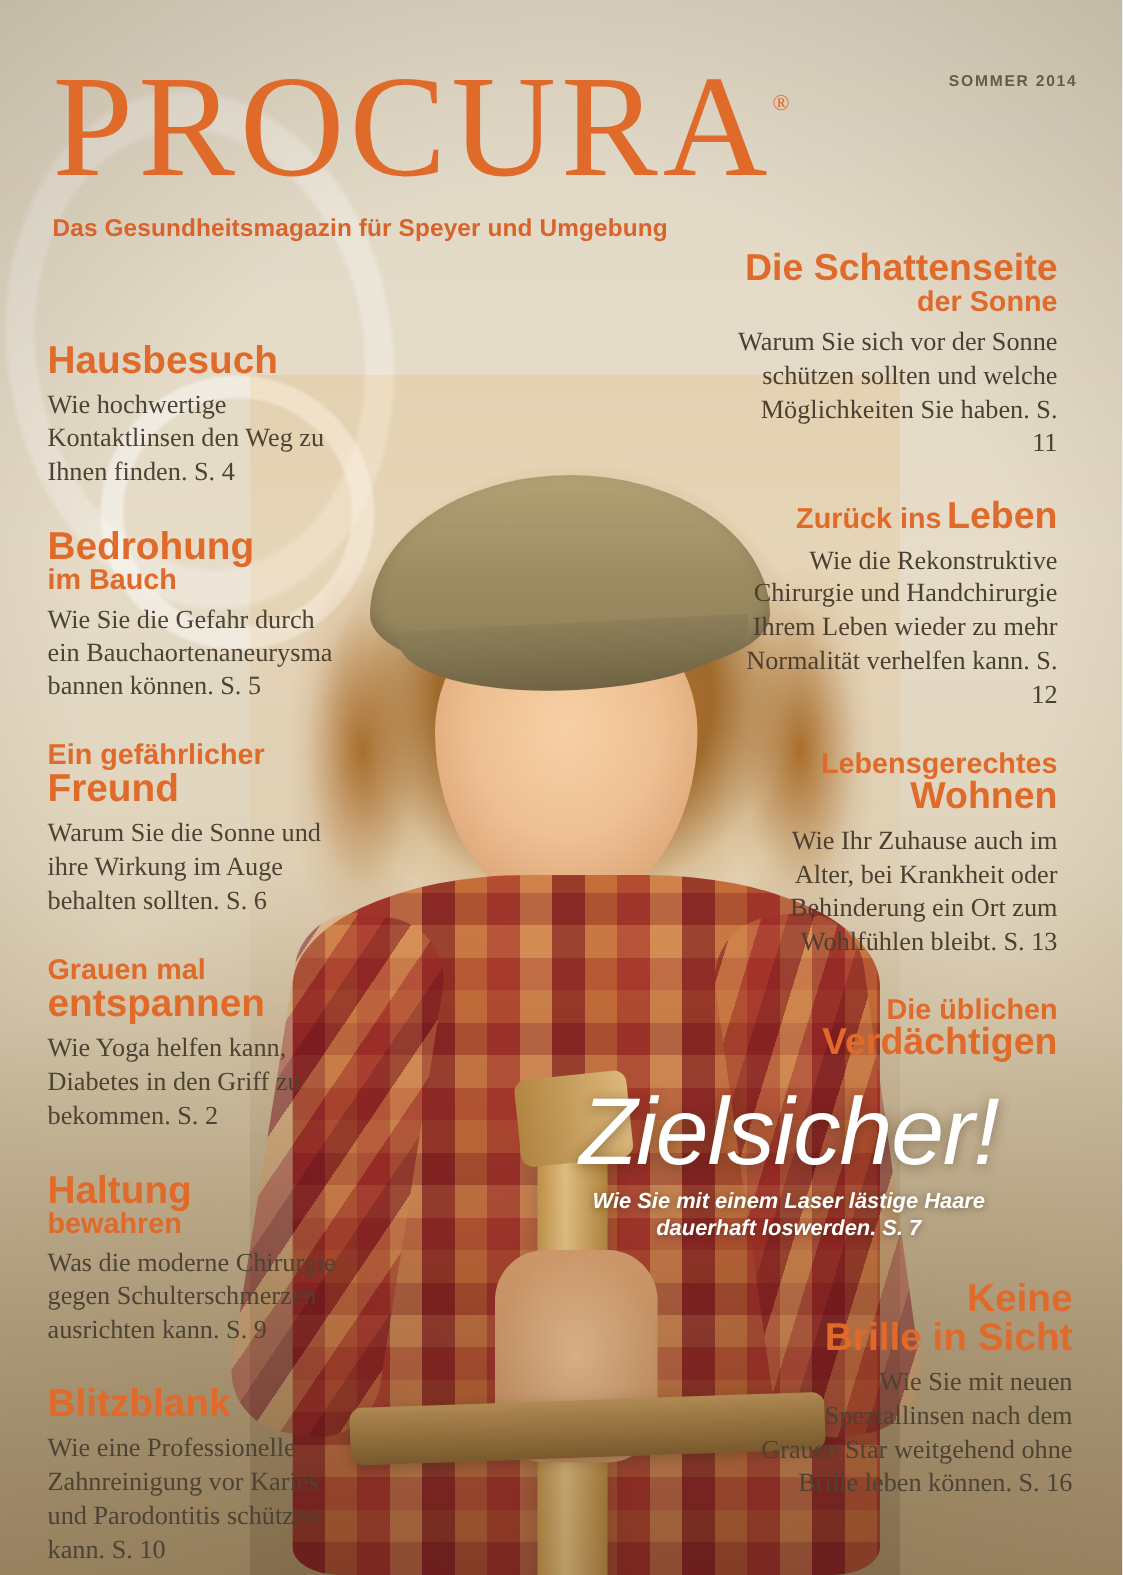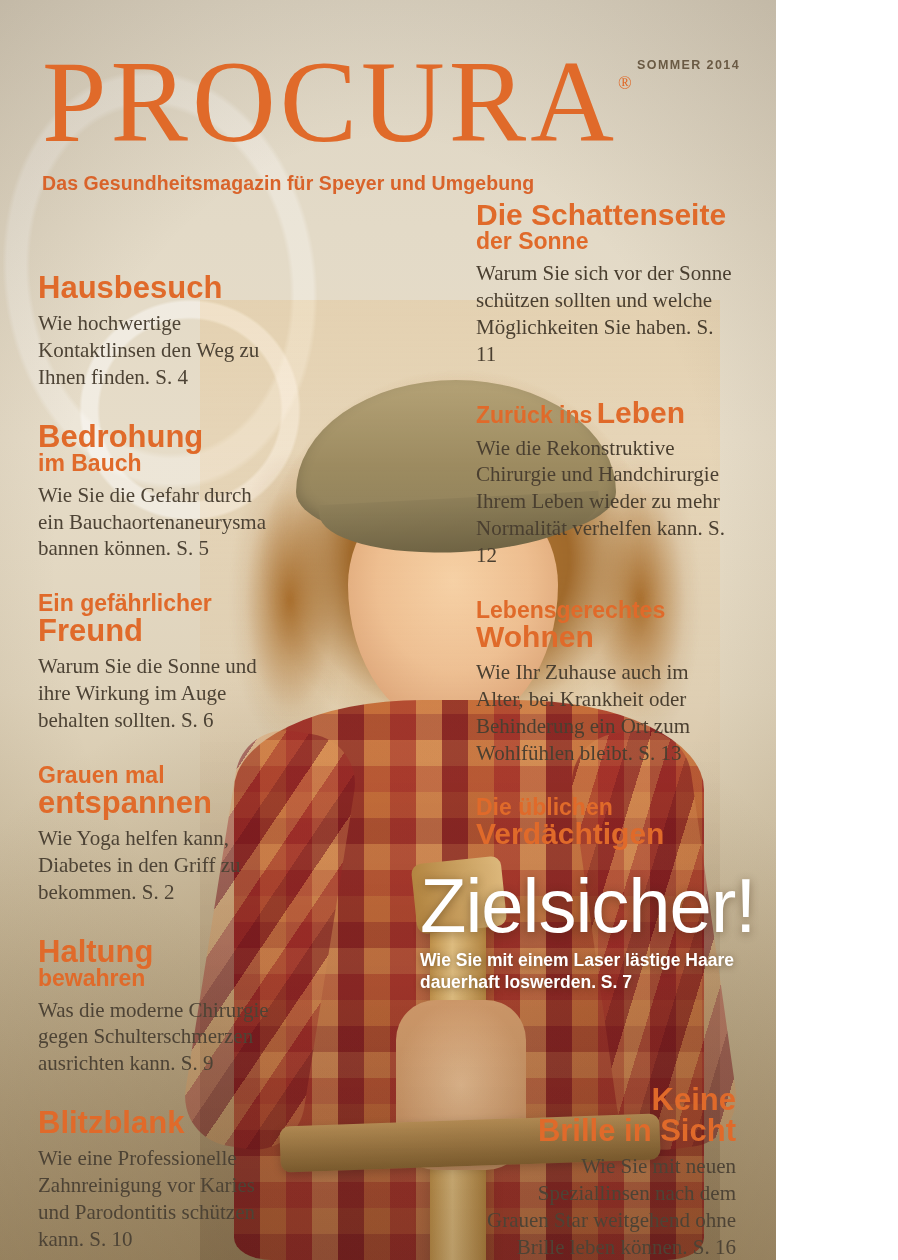--- a/index.html
+++ b/index.html
@@ -5,21 +5,21 @@
   html, body {
     margin: 0;
     padding: 0;
     background: #fff;
   }
   body {
     font-family: "Liberation Sans", sans-serif;
   }
   .cover {
     position: relative;
-    width: 776px;
+    width: 898px;
     height: 1260px;
     overflow: hidden;
     background: #e9e1d2;
   }
 
   
   .bg-base {
     position: absolute;
     inset: 0;
     background:
@@ -207,21 +207,21 @@
     color: #d9632a;
     letter-spacing: .1px;
   }
 
   
   .col {
     position: absolute;
     width: 240px;
   }
   .col-left  { left: 38px;  top: 272px; text-align: left; }
-  .col-right { right: 40px; top: 200px; width: 260px; }
+  .col-right { right: 52px; top: 200px; text-align: right; width: 260px; }
 
   .teaser { margin-bottom: 30px; }
   .t-head {
     font-family: "Liberation Sans", sans-serif;
     color: #e06a2a;
     font-weight: bold;
     line-height: 1.0;
     margin: 0 0 7px 0;
   }
   .t-head .big   { font-size: 31px; }
@@ -235,24 +235,25 @@
   }
   .col-right .t-body { color: #4a3f30; }
 
   
   .col-right .t-head .big { font-size: 30px; }
   .col-right .t-head .small { font-size: 23px; }
 
   
   .coverline {
     position: absolute;
-    left: 420px;
+    left: 396px;
     top: 870px;
     width: 470px;
-    text-align: left;
+    text-align: center;
+    font-style: italic;
   }
   .cl-title {
     font-family: "Liberation Sans", sans-serif;
     font-size: 76px;
     line-height: .95;
     color: #ffffff;
     letter-spacing: -1px;
     text-shadow: 0 2px 10px rgba(60,35,10,.45);
     white-space: nowrap;
   }
@@ -383,21 +384,21 @@
 
     <div class="teaser">
       <div class="t-head">
         <span class="small">Die üblichen</span>
         <span class="big line2">Verdächtigen</span>
       </div>
     </div>
 
   </div>
 
-  <div class="col" style="right:40px; top:1084px; width:260px; text-align:right;">
+  <div class="col" style="right:40px; top:1023px; width:260px; text-align:right;">
     <div class="t-head">
       <span class="big">Keine</span>
       <span class="big line2">Brille in Sicht</span>
     </div>
     <div class="t-body">Wie Sie mit neuen Speziallinsen nach dem Grauen Star weitgehend ohne Brille leben können. S. 16</div>
   </div>
 
   <div class="coverline">
     <div class="cl-title"><span class="thin">Ziel</span><span class="bold">sicher!</span></div>
     <div class="cl-sub">

